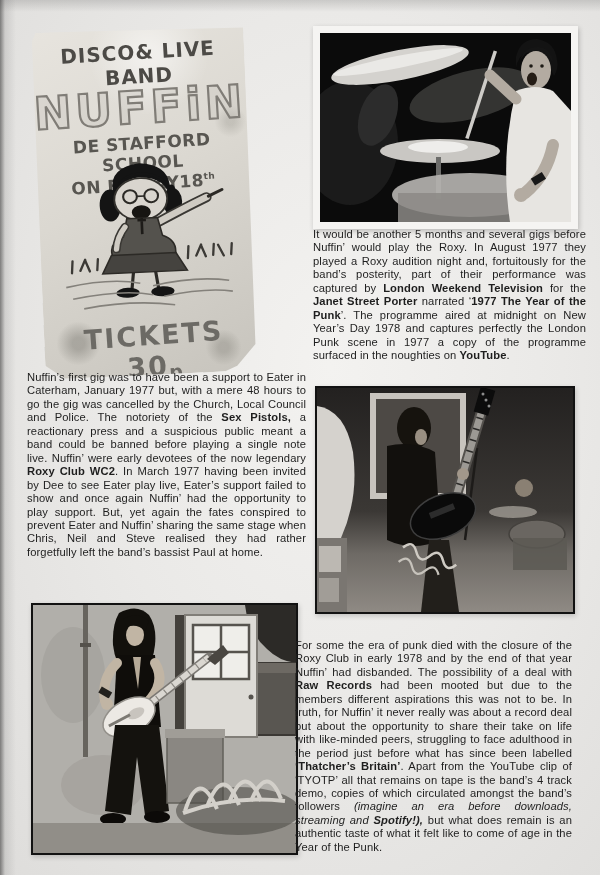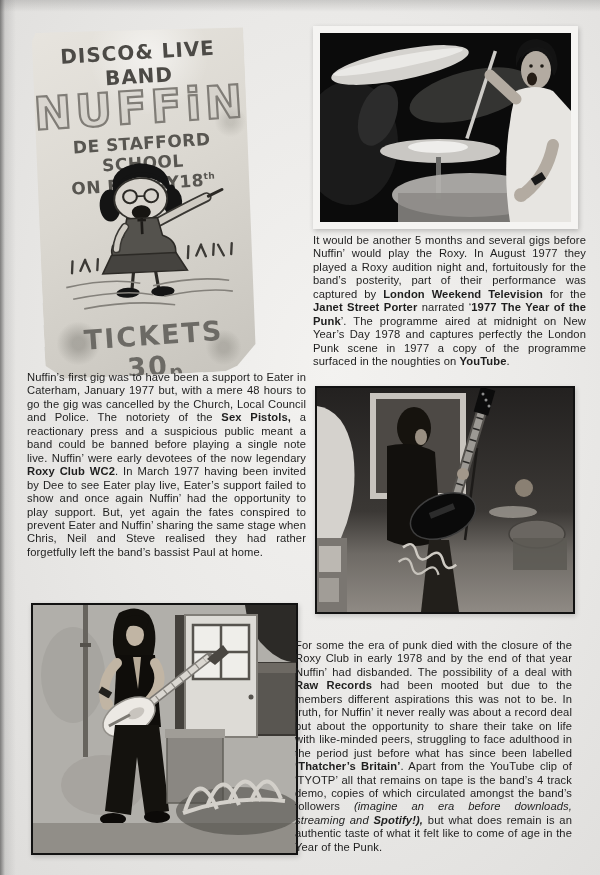--- a/index.html
+++ b/index.html
@@ -52,21 +52,21 @@
   .photo2{left:315px;top:386px;width:260px;height:228px;}
   .photo3{left:31px;top:603px;width:267px;height:252px;}
   .photo-bordered svg{display:block;width:100%;height:100%;}
   figure{margin:0;padding:0;}
   
   .body-text{
     position:absolute;margin:0;
     font-size:11.2px;line-height:13.45px;color:#1e1e1e;
     text-align:justify;letter-spacing:0.1px;
   }
-  .para1{left:313px;top:234px;width:273px;}
+  .para1{left:313px;top:228px;width:273px;}
   .para2{left:27px;top:371px;width:279px;}
   .para3{left:295px;top:639px;width:277px;}
   .body-text .b{font-weight:700;}
   .body-text .i{font-style:italic;}
 </style>
 </head>
 <body>
 
 <div class="page">
 

